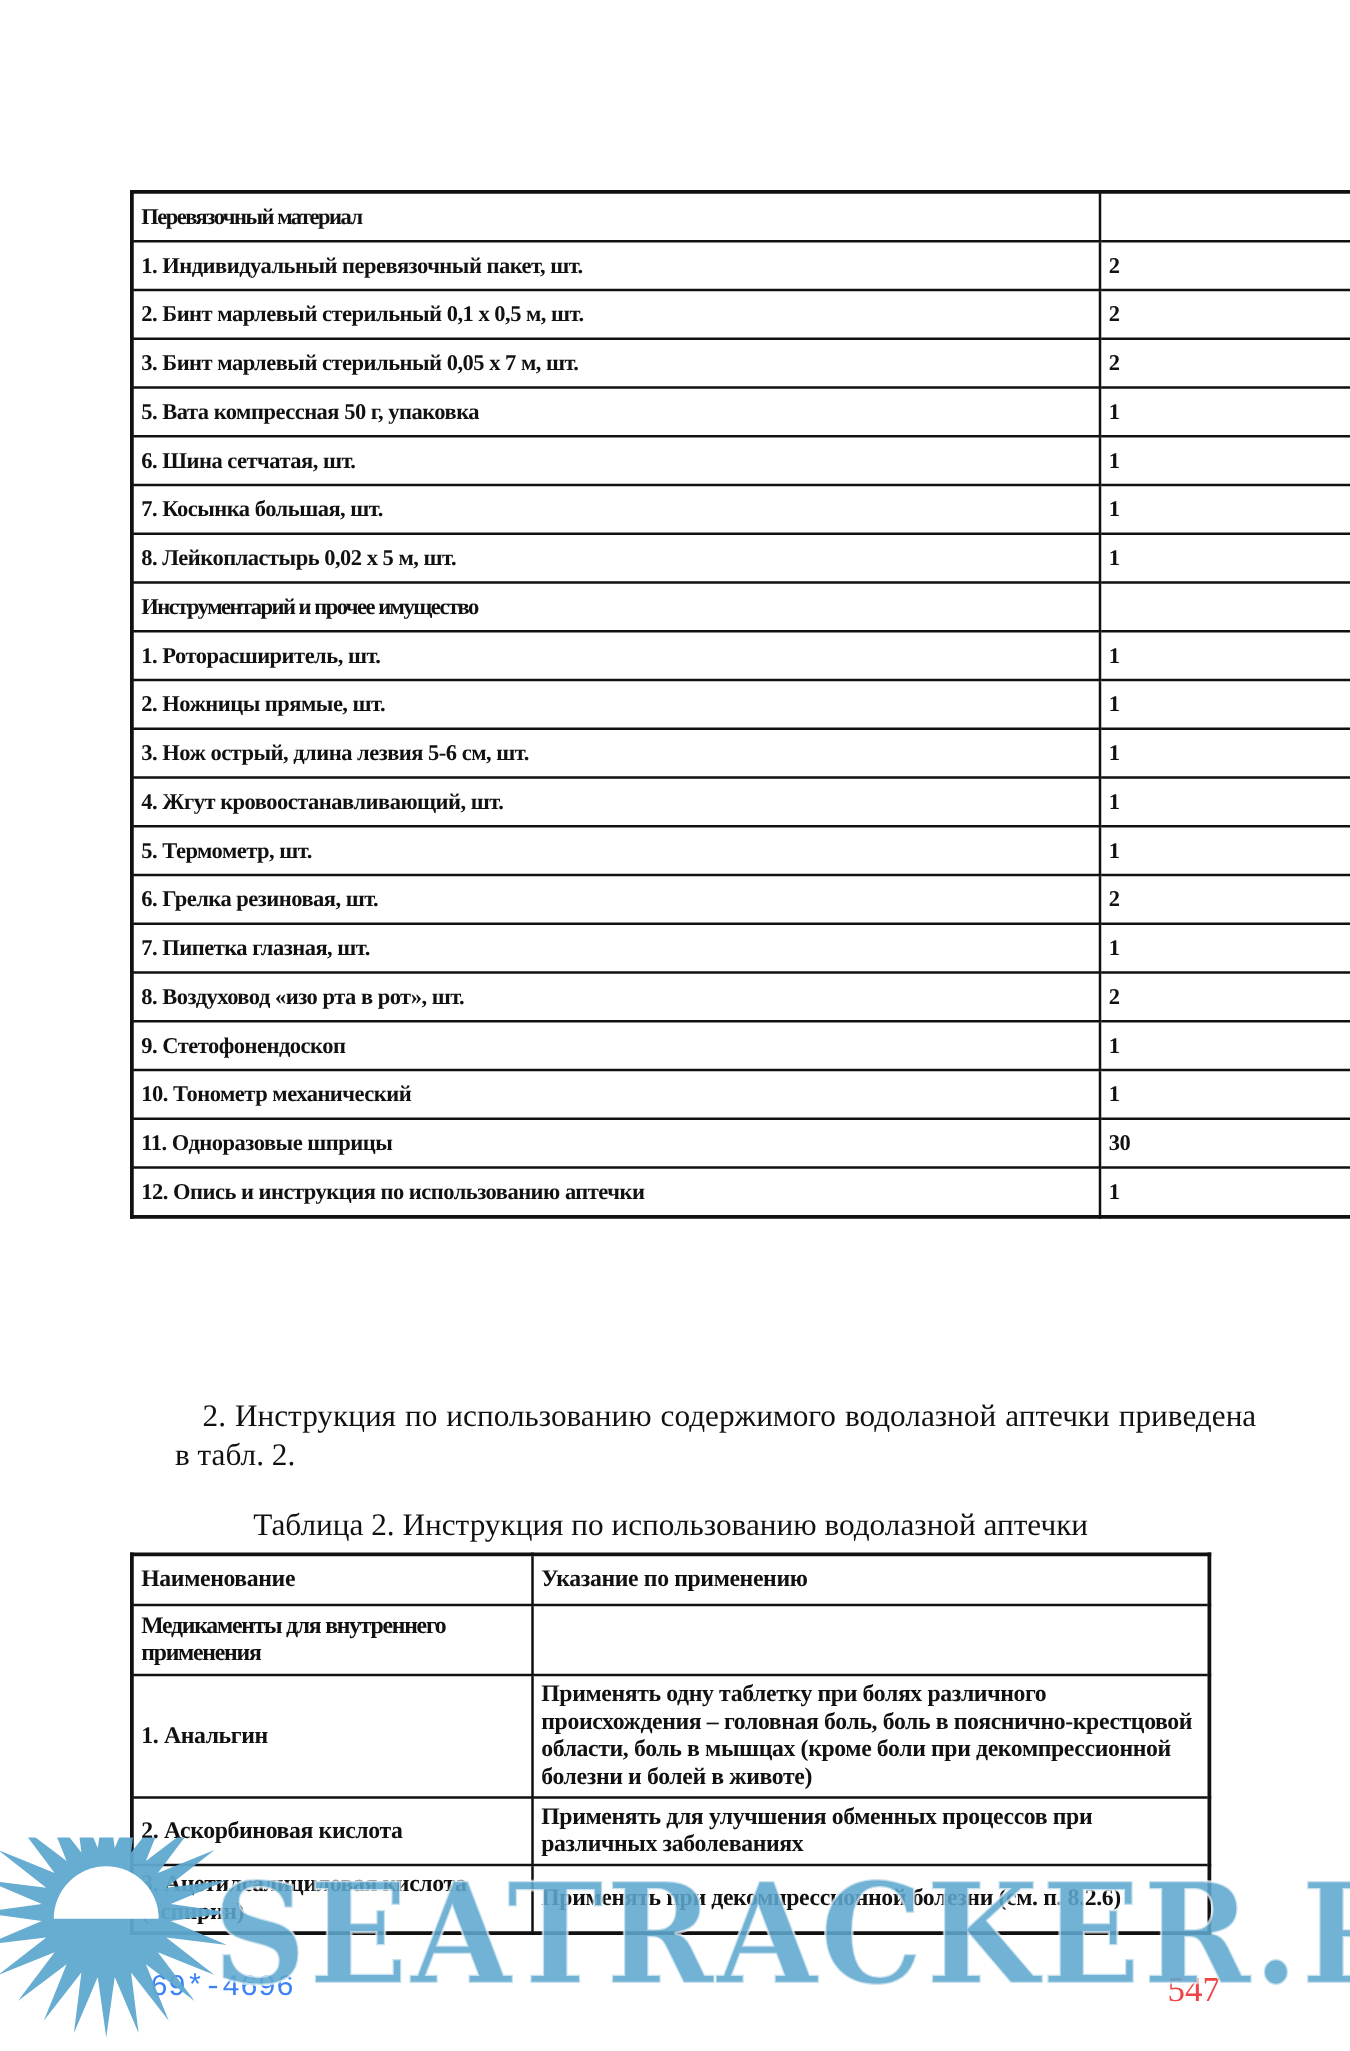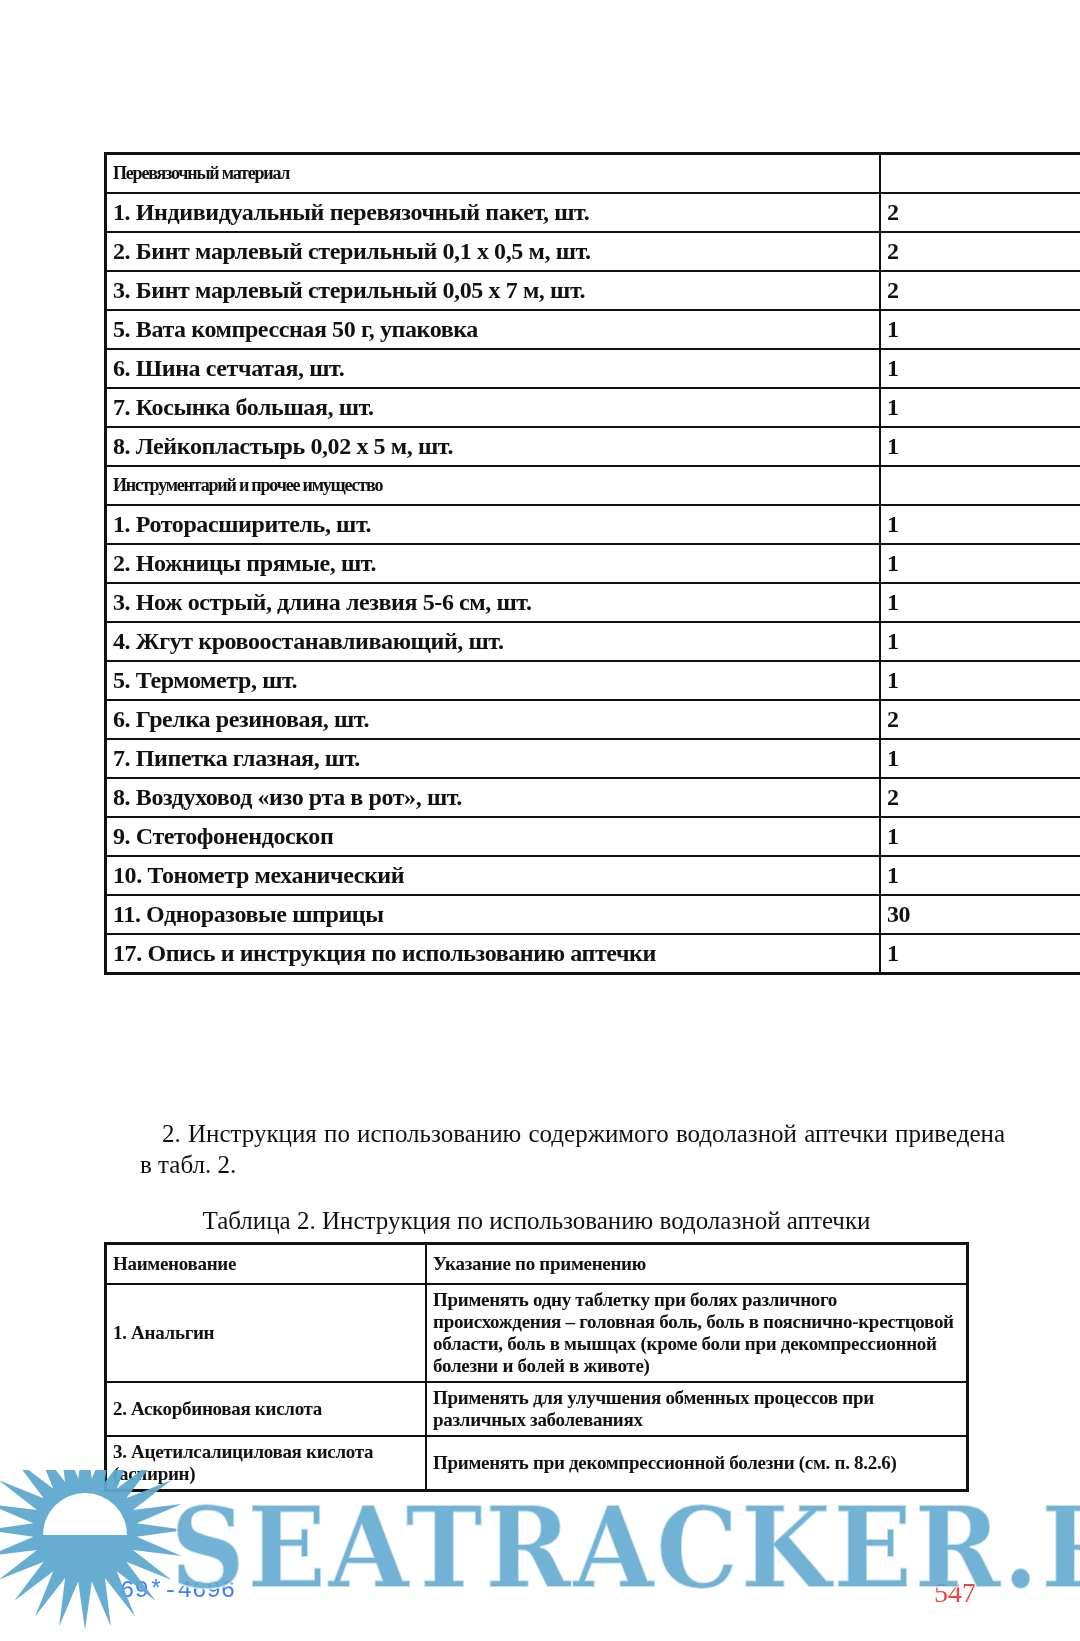--- a/index.html
+++ b/index.html
@@ -9,21 +9,21 @@
     font-family: "Liberation Serif", serif;
   }
   .tbl1 {
     position: absolute; left: 104px; top: 152px; width: 1028px;
     border-collapse: collapse; table-layout: fixed;
     border: 3px solid #111;
   }
   .tbl1 td {
     border: 2px solid #111; height: 37px; padding: 0 6px;
     font-family: "Liberation Serif", serif; font-weight: bold;
-    font-size: 24px; letter-spacing: -0.4px; vertical-align: middle;
+    font-size: 18px; letter-spacing: -0.4px; vertical-align: middle;
     white-space: nowrap; overflow: hidden;
   }
   .tbl1 td.qty { width: 236px; }
   .tbl1 tr.section td.name { font-size: 18px; letter-spacing: -1.2px; font-weight: 900; }
   .para {
     position: absolute; left: 104px; top: 1118px; width: 865px;
     font-family: "Liberation Serif", serif; font-size: 25px; line-height: 31px;
     text-align: justify; text-indent: 22px; color: #111; margin-left: 36px;
   }
   .caption {
@@ -142,38 +142,42 @@
       </tr>
       <tr class="item">
         <td class="name">10. Тонометр механический</td>
         <td class="qty">1</td>
       </tr>
       <tr class="item">
         <td class="name">11. Одноразовые шприцы</td>
         <td class="qty">30</td>
       </tr>
       <tr class="item">
-        <td class="name">17. Опись и инструкция по использованию аптечки</td>
+        <td class="name">12. Опись и инструкция по использованию аптечки</td>
         <td class="qty">1</td>
       </tr>
     </tbody>
 </table>
 
 <div class="para">2. Инструкция по использованию содержимого водолазной аптечки приведена в табл. 2.</div>
 
 <div class="caption">Таблица 2. Инструкция по использованию водолазной аптечки</div>
 
 <table class="tbl2">
   <tbody>
     <tr class="hdr">
       <td class="c1">Наименование</td>
       <td>Указание по применению</td>
     </tr>
   </tbody>
   <tbody id="t2body">
+      <tr class="section">
+        <td class="c1">Медикаменты для внутреннего применения</td>
+        <td></td>
+      </tr>
       <tr class="item">
         <td class="c1" style="height: 92px;">1. Анальгин</td>
         <td>Применять одну таблетку при болях различного происхождения – головная боль, боль в пояснично-крестцовой области, боль в мышцах (кроме боли при декомпрессионной болезни и болей в животе)</td>
       </tr>
       <tr class="item">
         <td class="c1" style="height: 48px;">2. Аскорбиновая кислота</td>
         <td>Применять для улучшения обменных процессов при различных заболеваниях</td>
       </tr>
       <tr class="item">
         <td class="c1" style="height: 48px;">3. Ацетилсалициловая кислота (аспирин)</td>

